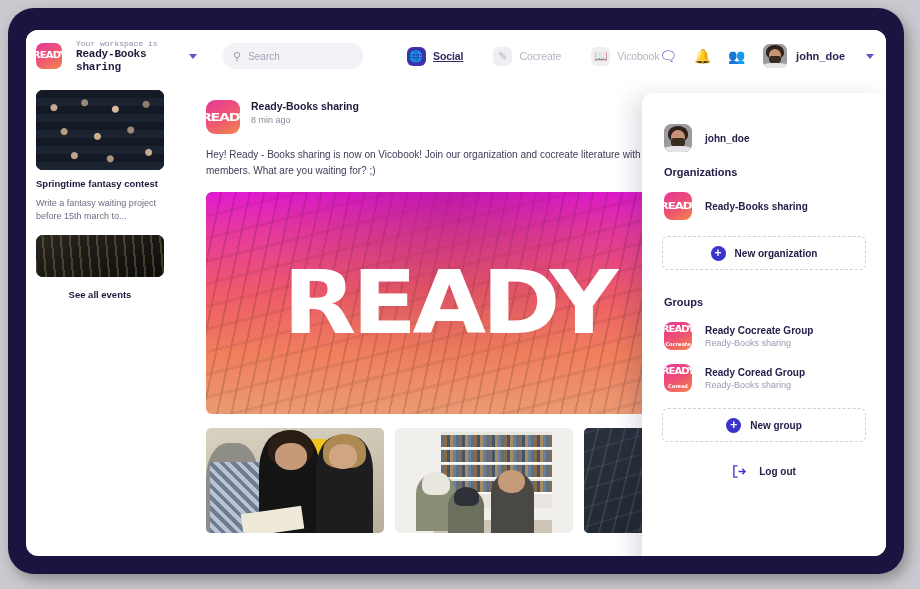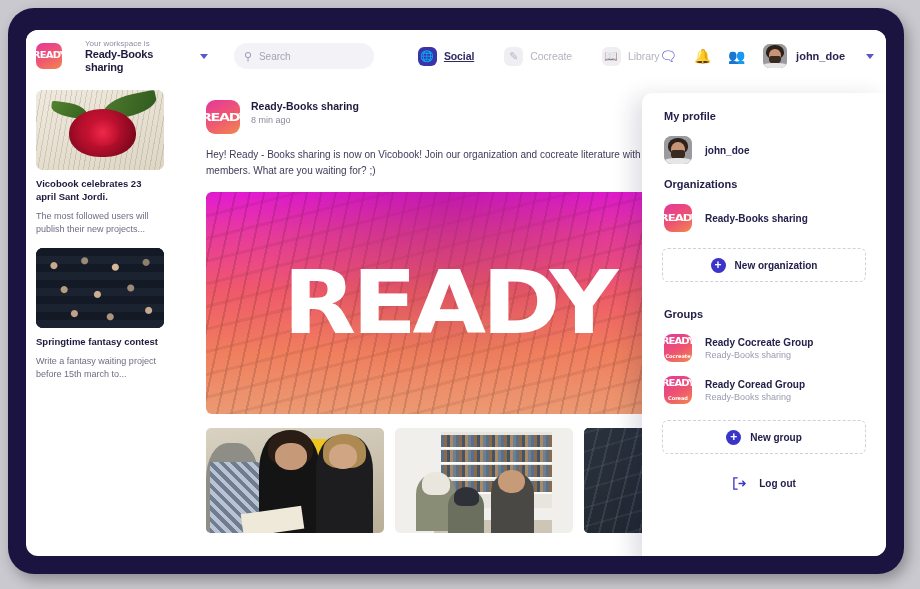--- a/index.html
+++ b/index.html
@@ -47,21 +47,21 @@
   }
   .ws-logo .ready-mark {
     position: absolute; left: 0; right: 0; top: 50%;
     transform: translateY(-50%) scaleX(1.25);
     text-align: center;
     color: #fff; font-weight: 800; font-size: 8px;
     letter-spacing: -0.6px;
     font-family: "DejaVu Sans", sans-serif;
     line-height: 1;
   }
-  .ws-text { margin-left: 23px; line-height: 1.15; }
+  .ws-text { margin-left: 14px; line-height: 1.15; font-family: Liberation Mono, monospace; }
   .ws-sub { font-size: 8px; color: #8e8ea6; }
   .ws-name { font-size: 11px; font-weight: bold; color: #1f1a3d; letter-spacing:-.2px;}
   .caret {
     width: 0; height: 0; margin-left: 8px;
     border-left: 4.5px solid transparent;
     border-right: 4.5px solid transparent;
     border-top: 5px solid #5b55c8;
   }
 
   #search-box {
@@ -382,21 +382,21 @@
         <div class="nav-tab">
           <span class="nav-ico active">🌐</span>
           <span class="nav-label active">Social</span>
         </div>
         <div class="nav-tab">
           <span class="nav-ico idle">✎</span>
           <span class="nav-label idle">Cocreate</span>
         </div>
         <div class="nav-tab">
           <span class="nav-ico idle">📖</span>
-          <span class="nav-label idle">Library</span>
+          <span class="nav-label idle">Vicobook</span>
         </div>
       </div>
 
       <div id="topbar-right">
         <span class="tb-icon">🗨</span>
         <span class="tb-icon">🔔</span>
         <span class="tb-icon">👥</span>
         <div id="avatar-top">
           <div class="face"></div>
             <div class="beard"></div>
@@ -404,36 +404,31 @@
         </div>
         <span id="username">john_doe</span>
         <span id="user-caret"></span>
       </div>
     </div>
 
     <div id="content">
 
       <div id="left-col">
 
-        <div class="side-card">
-          <div class="side-thumb photo-rose">
-            <div class="leaf2"></div>
-              <div class="leaf1"></div>
-              <div class="bloom"></div>
-          </div>
-          <div class="side-title">Vicobook celebrates 23 april Sant Jordi.</div>
-          <div class="side-desc">The most followed users will publish their new projects...</div>
-        </div>
 
         <div class="side-card">
           <div class="side-thumb photo-fantasy"></div>
           <div class="side-title">Springtime fantasy contest</div>
           <div class="side-desc">Write a fantasy waiting project before 15th march to...</div>
         </div>
 
+        <div class="side-card">
+          <div class="side-thumb photo-events" style="height:42px"></div>
+          <div class="see-all">See all events</div>
+        </div>
       </div>
 
       <div id="feed">
         <div id="post-head">
           <div id="post-avatar">
             <div class="ready-mark">READY</div>
           </div>
           <div id="post-meta">
             <div id="post-author">Ready-Books sharing</div>
             <div id="post-time">8 min ago</div>
@@ -481,21 +476,20 @@
           </div>
           <div class="thumb t3">
             <div class="aer"></div>
             <div class="ov">+5</div>
           </div>
         </div>
       </div>
 
       <div id="profile-panel">
 
-        <div class="panel-h">My profile</div>
 
         <div class="panel-row">
           <div id="panel-avatar">
             <div class="face"></div>
               <div class="beard"></div>
               <div class="shoulders"></div>
           </div>
           <div class="rtext">
             <div class="row-title">john_doe</div>
           </div>

